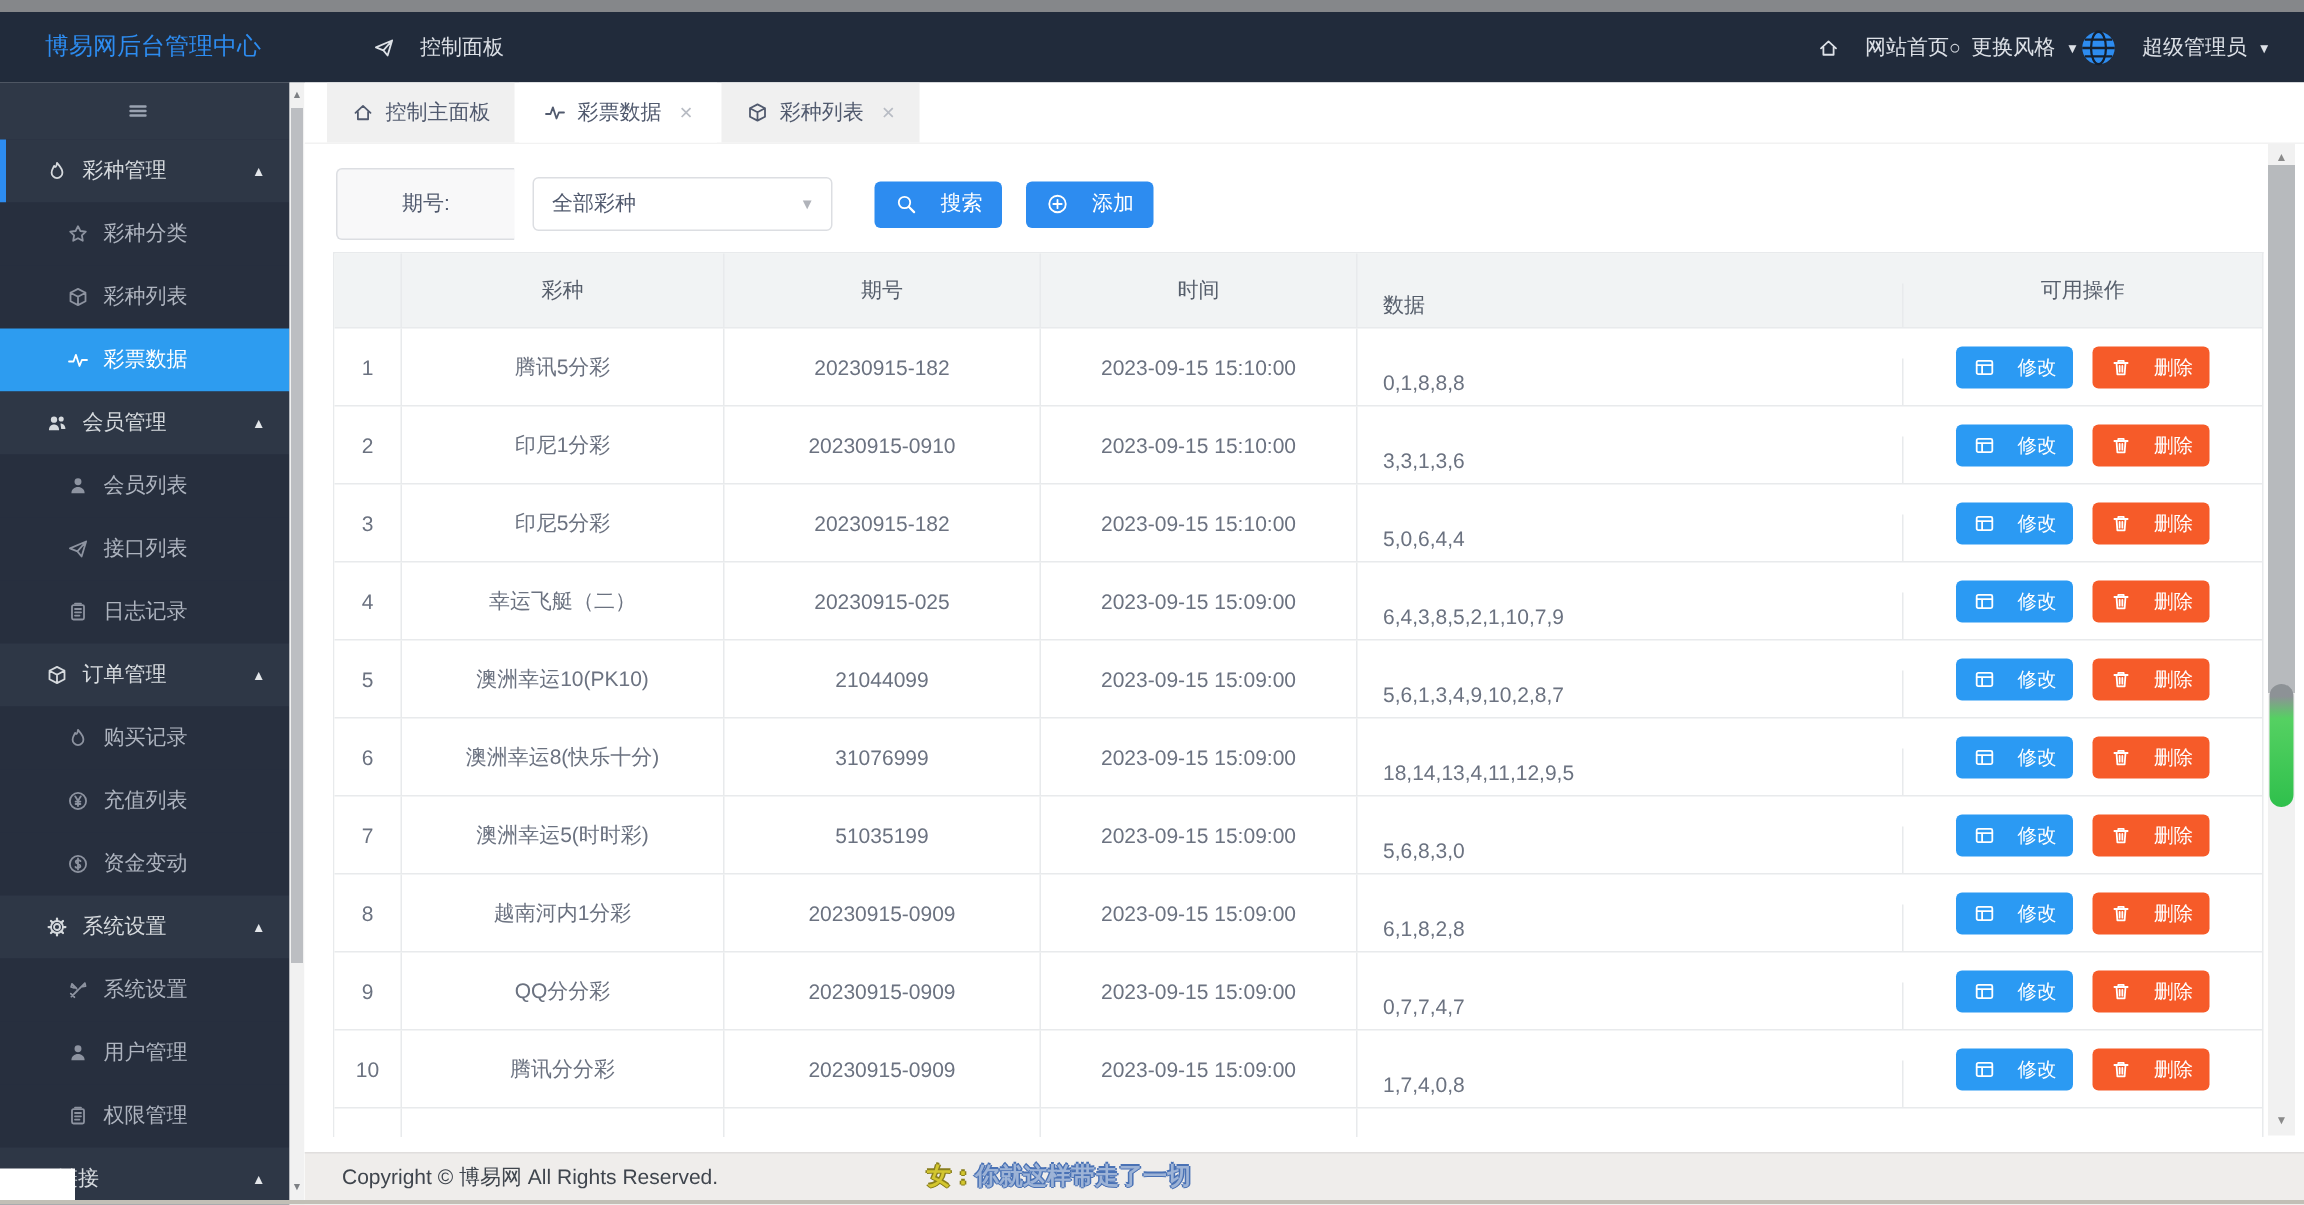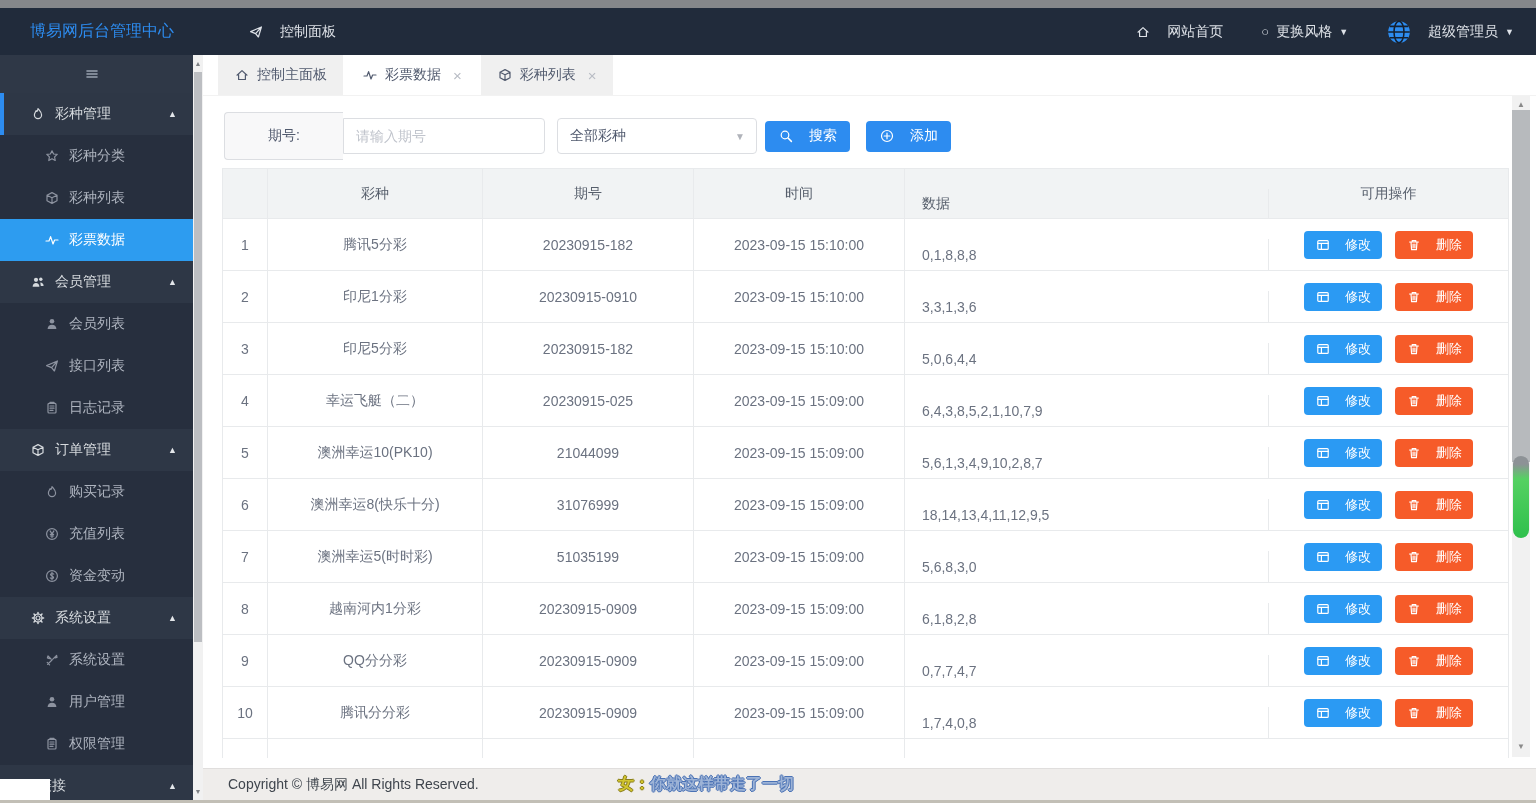--- a/index.html
+++ b/index.html
@@ -9,21 +9,21 @@
 
   
   .top-strip { position:absolute; top:0; left:0; right:0; height:8px; background:#85878a; }
 
   
   .header { position:absolute; top:8px; left:0; right:0; height:47px; background:#212b3b;
             display:flex; align-items:center; color:#dde1e7; font-size:14px; }
   .brand { color:#2d8cf0; font-size:16px; margin-left:30px; white-space:nowrap; }
   .hdr-item { display:flex; align-items:center; gap:7px; white-space:nowrap; cursor:pointer; }
   .hdr-dash { margin-left:74px; }
-  .hdr-right { margin-left:auto; display:flex; align-items:center; gap:38px; margin-right:22px; }
+  .hdr-right { margin-left:auto; display:flex; align-items:center; margin-right:22px; }
   .caret-sm { font-size:9px; color:#dde1e7; }
   .circle-glyph { font-size:13px; }
 
   
   .body { position:absolute; top:55px; left:0; right:0; bottom:0; display:flex; }
 
   
   .sidebar { width:193px; background:#272f3e; position:relative; overflow:hidden; flex:none; }
   .burger { height:38px; background:#2f3847; display:flex; align-items:center; justify-content:center;
             color:#9aa2b1; cursor:pointer; }
@@ -62,21 +62,21 @@
              color:#515a6e; font-size:14px; }
   .issue-input { width:202px; height:36px; border:1px solid #dcdee2; border-radius:0 4px 4px 0;
                  padding:0 12px; font-size:14px; color:#515a6e; outline:none; }
   .issue-input::placeholder { color:#c0c4cc; }
   .select { margin-left:12px; width:200px; height:36px; border:1px solid #dcdee2; border-radius:4px;
             display:flex; align-items:center; padding:12px 12px; color:#515a6e; font-size:14px;
             position:relative; cursor:pointer; background:#fff; }
   .select .sel-caret { position:absolute; right:11px; font-size:10px; color:#b0b3ba; }
   .btn-blue { height:31px; padding:0 13px; background:#2d8cf0; color:#fff; border:none; border-radius:4px;
               display:flex; align-items:center; gap:6px; font-size:14px; cursor:pointer; }
-  .btn-search { margin-left:8px; } .btn-add { margin-left:16px; }
+  .btn-search { margin-left:28px; } .btn-add { margin-left:16px; }
 
   
   .table { position:absolute; top:113px; left:19px; width:1287px; border:1px solid #e8eaec; border-bottom:none; }
   .thead { display:flex; height:49px; background:#f1f3f4; }
   .tr { display:flex; height:52px; border-top:1px solid #e8eaec; background:#fff; }
   .thead .td { color:#565e6b; }
   .td { display:flex; align-items:center; justify-content:center; border-right:1px solid #e8eaec;
         font-size:14px; color:#6b7280; overflow:hidden; white-space:nowrap; }
   .td:last-child { border-right:none; }
   .c0 { width:45px; } .c1 { width:215px; } .c2 { width:211px; } .c3 { width:211px; }
@@ -346,21 +346,20 @@
                 <path d="M7 1.6 L12 4.2 V9.8 L7 12.4 L2 9.8 V4.2 Z M2 4.2 L7 6.8 L12 4.2 M7 6.8 V12.4"></path>
               </svg>
             </span>
             <span>彩种列表</span>
             <span class="close">×</span>
           </div>
         </div>
 
       <div class="filter">
         <div class="lbl-box">期号:</div>
-        <input class="issue-input" type="text" placeholder="请输入期号" style="">
         <div class="select">
           <span>全部彩种</span>
           <span class="sel-caret">▼</span>
         </div>
         <button class="btn-blue btn-search">
           <span class="icn">
               <svg width="14" height="14" viewBox="0 0 14 14" fill="none" stroke="currentColor" stroke-width="1.2" stroke-linecap="round" stroke-linejoin="round">
                 <circle cx="6" cy="6" r="3.8"></circle>
                 <path d="M9 9 L12.4 12.4" stroke-width="1.5"></path>
               </svg>

